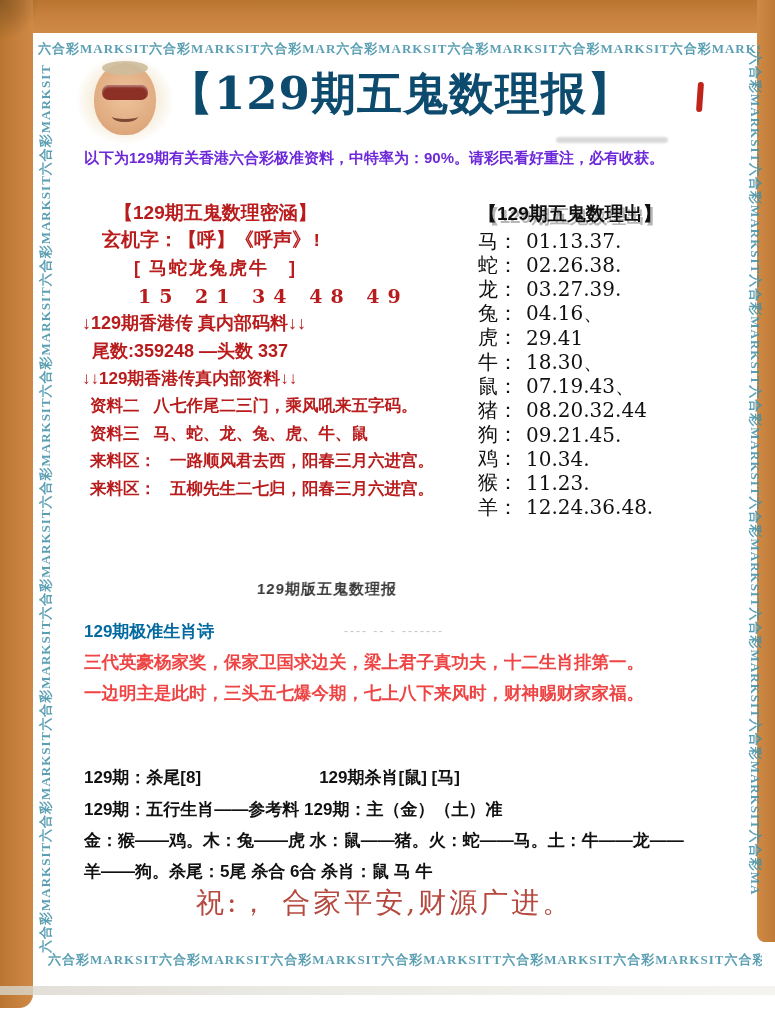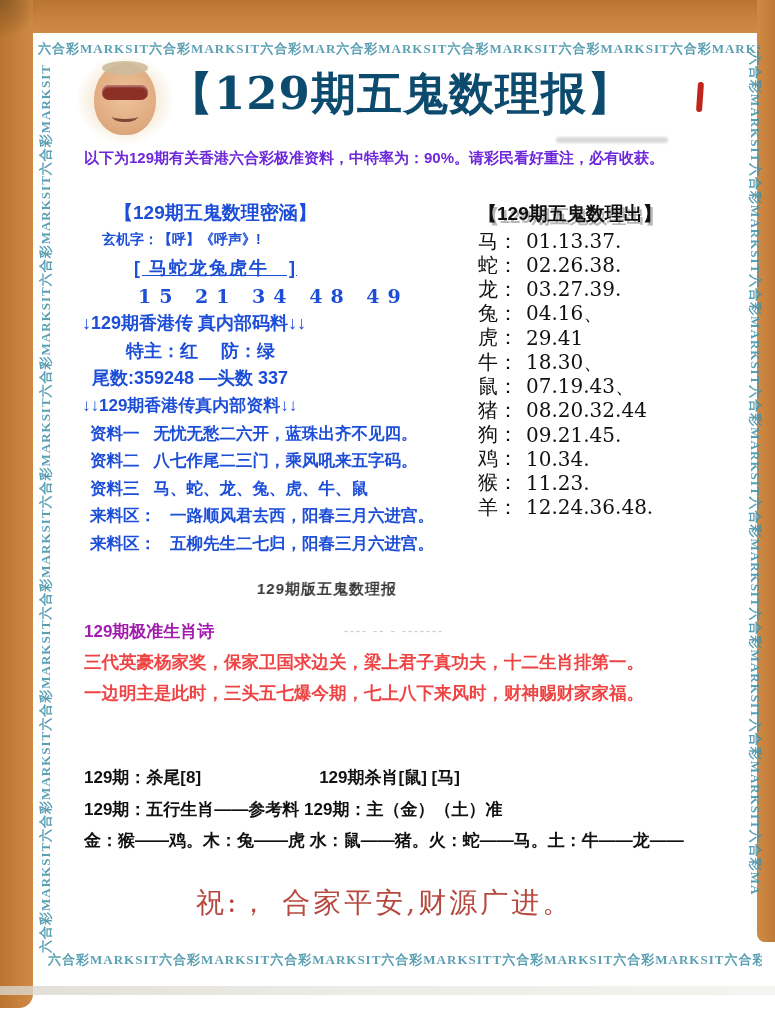--- a/index.html
+++ b/index.html
@@ -49,45 +49,45 @@
     font-family:"DejaVu Serif",serif;font-weight:bold;font-size:45px;line-height:52px;
     color:#0c4a6e;letter-spacing:1px;white-space:nowrap;}
   .red-tick{position:absolute;left:697px;top:82px;width:6px;height:30px;border-radius:3px;
     background:#c0251c;transform:rotate(4deg);}
   .smudge1{position:absolute;left:556px;top:137px;width:112px;height:6px;border-radius:3px;
     background:#d9d9d9;filter:blur(1px);}
   .intro{position:absolute;left:84px;top:146px;width:658px;font-size:15px;font-weight:bold;
     color:#6d28d9;line-height:24px;}
 
   
-  .leftcol{position:absolute;left:82px;top:199px;width:398px;color:#1d4ed8;}
+  .leftcol{position:absolute;left:82px;top:199px;width:398px;color:#b91c1c;}
   .lrow{height:27.6px;display:flex;align-items:center;font-weight:bold;font-size:17px;white-space:nowrap;}
   .lrow .lab{margin-right:14px;}
   .l-sec{font-size:19px;padding-left:32px;}
-  .l-mystery{font-size:14px;padding-left:20px;}
-  .l-bracket{font-size:18px;padding-left:52px;letter-spacing:2px;text-decoration:underline;}
+  .l-mystery{font-size:19px;padding-left:20px;font-family:Liberation Mono, monospace;}
+  .l-bracket{font-size:18px;padding-left:52px;letter-spacing:2px;}
   .l-nums{font-family:"DejaVu Serif",serif;font-size:19px;padding-left:56px;letter-spacing:8px;}
   .l-arrow{font-size:18px;}
   .l-color{font-size:18px;padding-left:44px;}
   .l-tail{font-size:18px;padding-left:10px;}
   .l-arrow2{font-size:17px;}
   .l-data{font-size:16.5px;padding-left:8px;}
 
   
   .rightcol{position:absolute;left:478px;top:199px;width:278px;color:#111;}
   .r-title{font-size:19px;font-weight:bold;height:30px;display:flex;align-items:center;
     text-shadow:2.5px 2.5px 0 rgba(110,110,110,.5);white-space:nowrap;}
   .r-row{height:24.2px;display:flex;align-items:center;font-family:"DejaVu Serif",serif;
     font-size:20px;white-space:nowrap;}
   .r-row .animal{margin-right:8px;}
 
   
   .faded-title{position:absolute;left:257px;top:580px;font-size:15px;font-weight:bold;color:#3a3a3a;
     filter:blur(.45px);transform:skewX(-3deg);letter-spacing:1px;}
-  .poem-title{position:absolute;left:84px;top:620px;font-size:17px;font-weight:bold;color:#a21caf;}
+  .poem-title{position:absolute;left:84px;top:620px;font-size:17px;font-weight:bold;color:#0369a1;}
   .faint-marks{position:absolute;left:344px;top:624px;font-size:12px;color:#c4c4c4;letter-spacing:2px;}
   .poem-line{position:absolute;left:84px;width:668px;font-size:17.5px;font-weight:bold;color:#ef4444;
     white-space:nowrap;overflow:hidden;}
   .poem1{top:650px;} .poem2{top:681px;}
 
   
   .b-line{position:absolute;left:84px;font-size:17px;font-weight:bold;color:#111;white-space:nowrap;align-items:center;}
   .b1{top:766px;display:flex;}
   .b1 .gap{display:inline-block;width:118px;}
   .b2{top:798px;}
@@ -126,27 +126,22 @@
   <div class="red-tick"></div>
   <div class="smudge1"></div>
   <div class="intro">以下为129期有关香港六合彩极准资料，中特率为：90%。请彩民看好重注，必有收获。</div>
 
   <div class="leftcol">
     <div class="lrow l-sec">【129期五鬼数理密涵】</div>
     <div class="lrow l-mystery">玄机字：【呼】《呼声》!</div>
     <div class="lrow l-bracket">[ 马蛇龙兔虎牛　]</div>
     <div class="lrow l-nums">15 21 34 48 49</div>
     <div class="lrow l-arrow">↓129期香港传 真内部码料↓↓</div>
-    <div class="lrow l-color">特主：红　 防：绿</div>
     <div class="lrow l-tail">尾数:359248 —头数 337</div>
     <div class="lrow l-arrow2">↓↓129期香港传真内部资料↓↓</div>
-    <div class="lrow l-data">
-      <span class="lab">资料一</span>
-      <span>无忧无愁二六开，蓝珠出齐不见四。</span>
-    </div>
     <div class="lrow l-data">
       <span class="lab">资料二</span>
       <span>八七作尾二三门，乘风吼来五字码。</span>
     </div>
     <div class="lrow l-data">
       <span class="lab">资料三</span>
       <span>马、蛇、龙、兔、虎、牛、鼠</span>
     </div>
     <div class="lrow l-data">
       <span class="lab">来料区：</span>
@@ -216,15 +211,16 @@
   <div class="poem-line poem1">三代英豪杨家奖，保家卫国求边关，梁上君子真功夫，十二生肖排第一。</div>
   <div class="poem-line poem2">一边明主是此时，三头五七爆今期，七上八下来风时，财神赐财家家福。</div>
 
   <div class="b-line b1">
     <span>129期：杀尾[8]</span>
     <span class="gap"></span>
     <span>129期杀肖[鼠] [马]</span>
   </div>
   <div class="b-line b2">129期：五行生肖——参考料 129期：主（金）（土）准</div>
   <div class="b-line b3">金：猴——鸡。木：兔——虎 水：鼠——猪。火：蛇——马。土：牛——龙——</div>
+  <div class="b-line b4">羊——狗。杀尾：5尾 杀合 6合 杀肖：鼠 马 牛</div>
   <div class="blessing">祝:， 合家平安,财源广进。</div>
 
 </div>
 
 </body></html>

